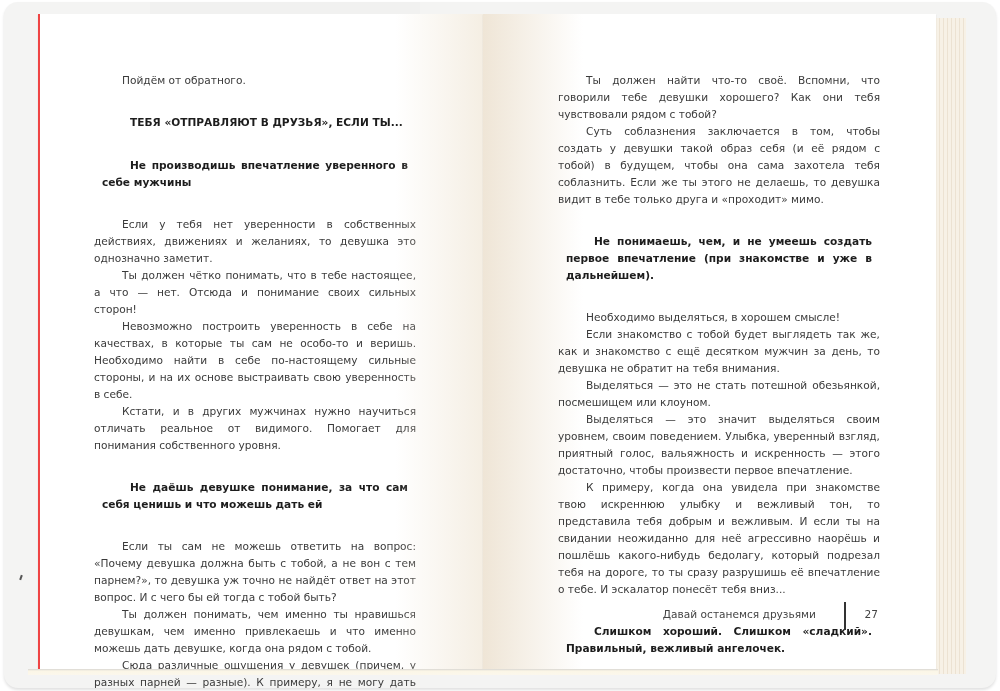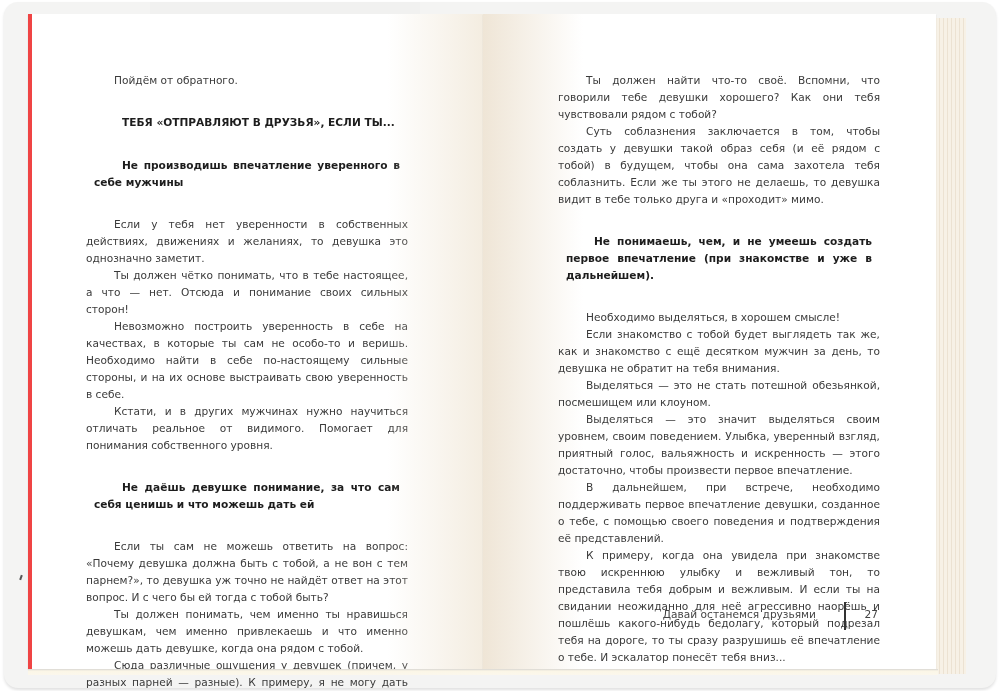--- a/index.html
+++ b/index.html
@@ -15,21 +15,21 @@
     box-shadow: 0 2px 3px rgba(0,0,0,0.12);
   }
   .cover-tab-left { position:absolute; left:150px; top:2px; width:270px; height:14px; background:#f1f1f0; }
   .book {
     position: absolute; left: 28px; top: 14px; width: 914px; height: 660px;
   }
   .page {
     position: absolute; top: 0; height: 655px; background: #ffffff;
     box-shadow: 0 1px 1px rgba(0,0,0,0.15);
   }
-  .page-left { left: 0; width: 455px; border-left: 4px solid #ef4444; }
+  .page-left { left: 10px; width: 455px; border-left: 2px solid #ef4444; }
   .page-right { left: 455px; width: 453px; }
   .page-left::after {
     content:""; position:absolute; right:0; top:0; bottom:0; width:100px;
     background: linear-gradient(to right, rgba(246,240,228,0) 0%, rgba(242,234,220,0.9) 100%);
   }
   .page-right::before {
     content:""; position:absolute; left:0; top:0; bottom:0; width:100px;
     background: linear-gradient(to left, rgba(246,240,228,0) 0%, rgba(238,228,212,0.95) 100%);
   }
   .bottom-edge {
@@ -95,21 +95,20 @@
     <div class="text text-right">
       <p class="p">Ты должен найти что-то своё. Вспомни, что говорили тебе девушки хорошего? Как они тебя чувствовали рядом с тобой?</p>
       <p class="p">Суть соблазнения заключается в том, чтобы создать у девушки такой образ себя (и её рядом с тобой) в будущем, чтобы она сама захотела тебя соблазнить. Если же ты этого не делаешь, то девушка видит в тебе только друга и «проходит» мимо.</p>
       <div class="gap"></div>
       <p class="heading">Не понимаешь, чем, и не умеешь создать первое впечатление (при знакомстве и уже в дальнейшем).</p>
       <div class="gap"></div>
       <p class="p">Необходимо выделяться, в хорошем смысле!</p>
       <p class="p">Если знакомство с тобой будет выглядеть так же, как и знакомство с ещё десятком мужчин за день, то девушка не обратит на тебя внимания.</p>
       <p class="p">Выделяться — это не стать потешной обезьянкой, посмешищем или клоуном.</p>
       <p class="p">Выделяться — это значит выделяться своим уровнем, своим поведением. Улыбка, уверенный взгляд, приятный голос, вальяжность и искренность — этого достаточно, чтобы произвести первое впечатление.</p>
-      <p class="p">В дальнейшем, при встрече, необходимо поддерживать первое впечатление девушки, созданное о тебе, с помощью своего поведения и подтверждения её представлений.</p>
       <p class="p">К примеру, когда она увидела при знакомстве твою искреннюю улыбку и вежливый тон, то представила тебя добрым и вежливым. И если ты на свидании неожиданно для неё агрессивно наорёшь и пошлёшь какого-нибудь бедолагу, который подрезал тебя на дороге, то ты сразу разрушишь её впечатление о тебе. И эскалатор понесёт тебя вниз...</p>
       <div class="gap"></div>
       <p class="heading">Слишком хороший. Слишком «сладкий». Правильный, вежливый ангелочек.</p>
 
     </div>
     <div class="footer footer-right">
       <span class="name" style="right:62px">Давай останемся друзьями</span>
       <span class="rule" style="right:32px"></span>
       <span class="num" style="right:0">27</span>
     </div>

